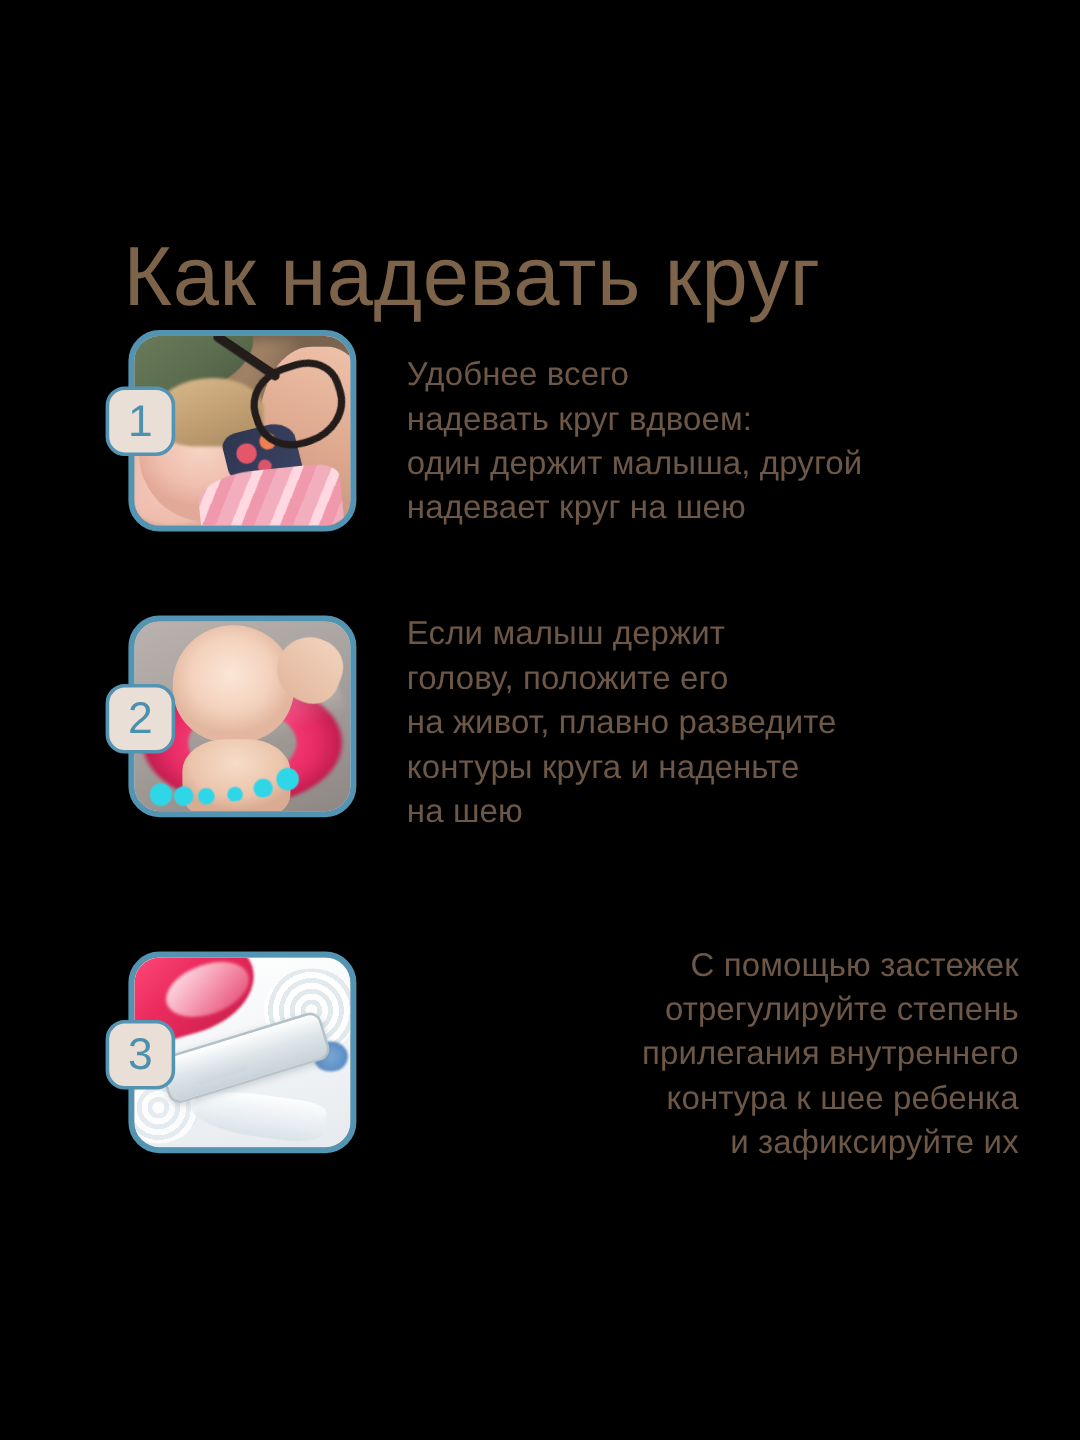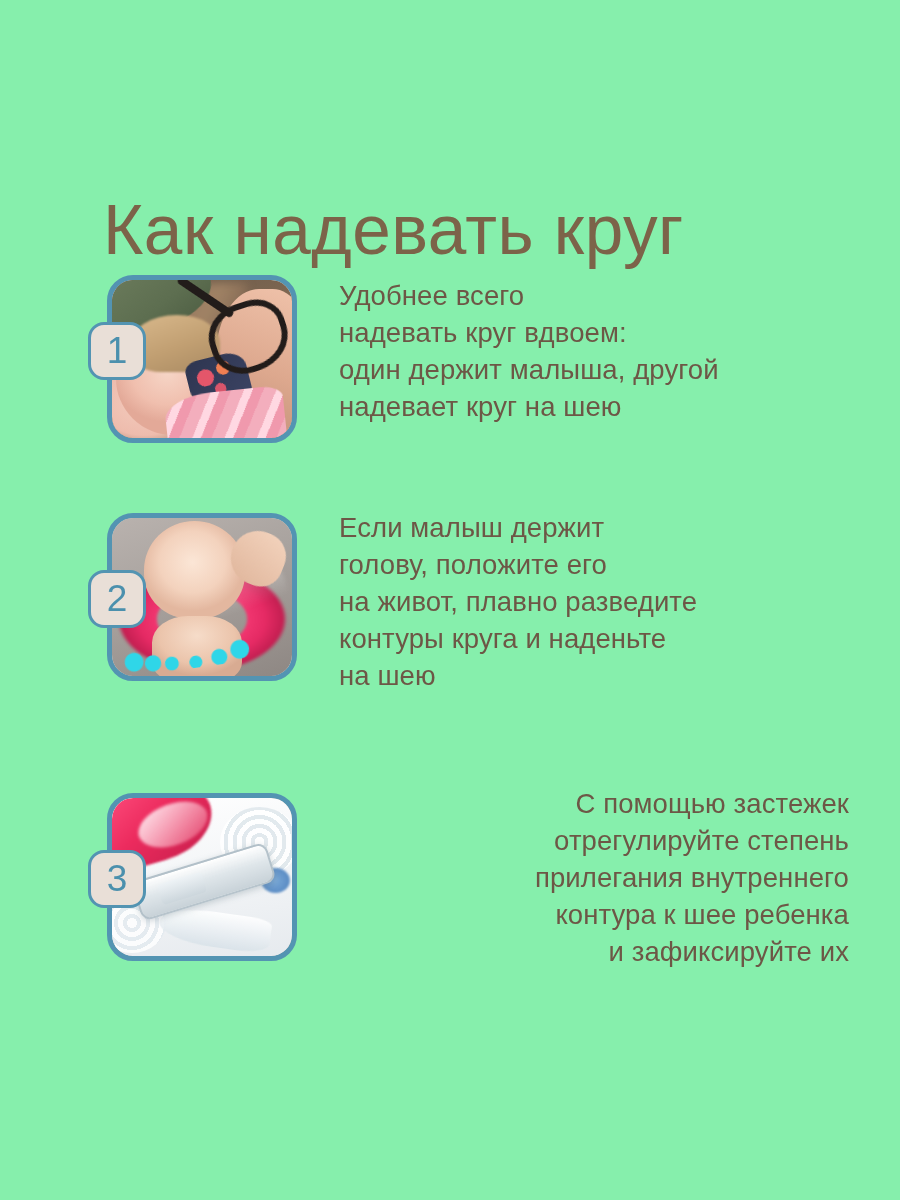--- a/index.html
+++ b/index.html
@@ -12,21 +12,21 @@
     width: 900px;
     height: 1200px;
     background: #e9dfd7;
     font-family: "Liberation Sans", sans-serif;
     overflow: hidden;
   }
   .page {
     position: relative;
     width: 900px;
     height: 1200px;
-    background: #86efac;
+    background: #000000;
   }
 
   
   .page-title {
     position: absolute;
     left: 103px;
     top: 140px;
     width: 740px;
     font-size: 70px;
     line-height: 86px;
@@ -295,21 +295,21 @@
     z-index: 3;
   }
   .badge-1 { top: 47px; }
   .badge-2 { top: 57px; }
   .badge-3 { top: 57px; }
 
   
   .step-text {
     position: absolute;
     left: 339px;
-    top: 2px;
+    top: 18px;
     width: 510px;
     color: #6d5746;
     font-size: 27.5px;
     line-height: 37px;
     font-weight: 400;
     letter-spacing: 0.1px;
     white-space: pre-line;
   }
   .step-3 .step-text { top: -8px; text-align: right; }
   .step-2 .step-text { top: -4px; }

